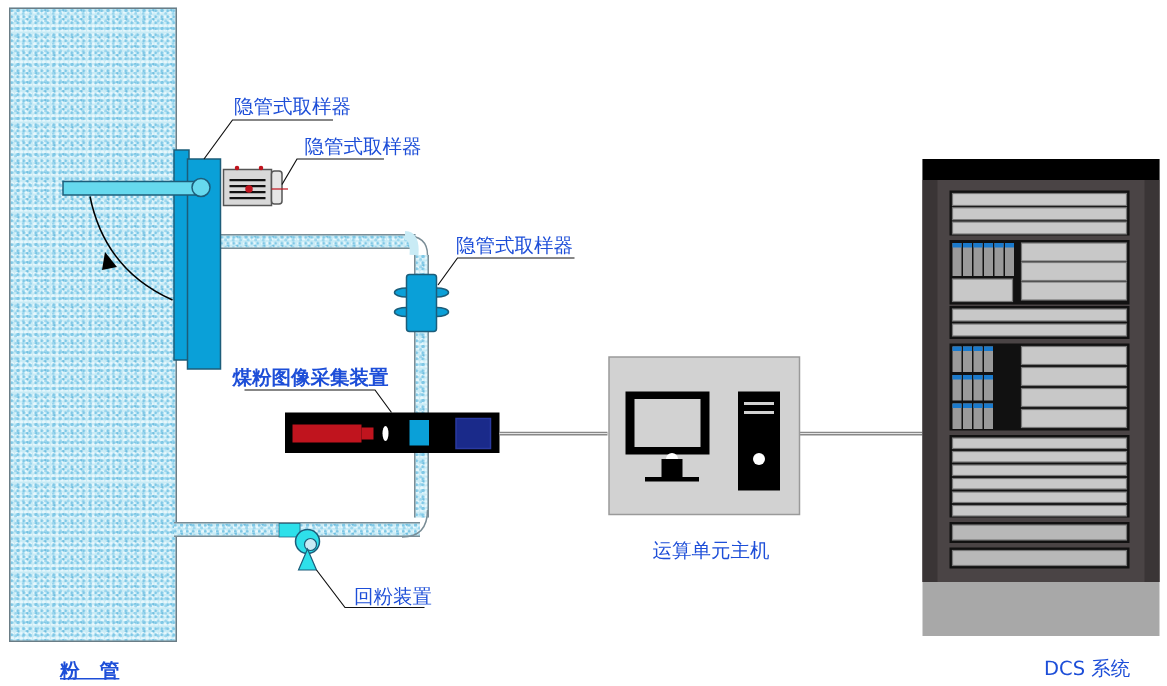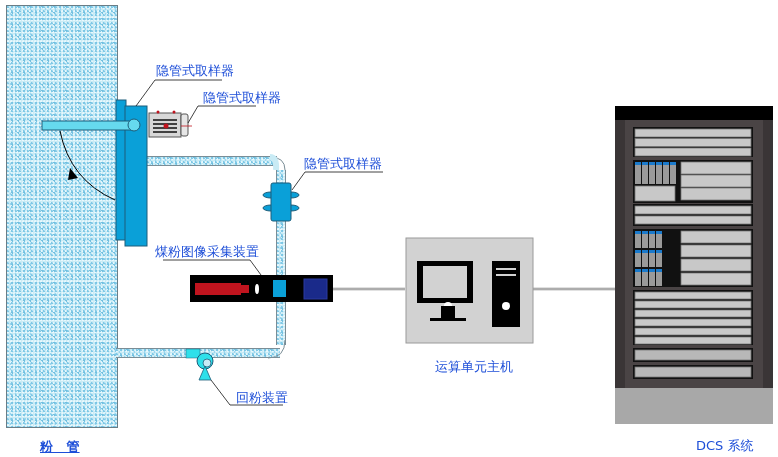--- a/index.html
+++ b/index.html
@@ -174,17 +174,17 @@
   <polyline points="136,106 155,80 222,80" fill="none" stroke="#111" stroke-width="0.8"></polyline>
   <polyline points="188,123 198,106 256,106" fill="none" stroke="#111" stroke-width="0.8"></polyline>
   <polyline points="292,190 305,172 383,172" fill="none" stroke="#111" stroke-width="0.8"></polyline>
   <polyline points="261,275 250,260 163,260" fill="none" stroke="#111" stroke-width="0.8"></polyline>
   <polyline points="211,380 230,405 283,405" fill="none" stroke="#111" stroke-width="0.8"></polyline>
 </svg>
 
 <div class="lbl" style="left:156px;top:62px;">隐管式取样器</div>
 <div class="lbl" style="left:203px;top:89px;">隐管式取样器</div>
 <div class="lbl" style="left:304px;top:155px;">隐管式取样器</div>
-<div class="lbl" style="left:155px;top:243px;">煤粉图像采集装置</div>
+<div class="lbl" style="left:155px;top:243px;font-weight:bold;">煤粉图像采集装置</div>
 <div class="lbl" style="left:236px;top:389px;">回粉装置</div>
 <div class="lbl" style="left:435px;top:358px;font-family:Liberation Serif, serif;">运算单元主机</div>
 <div class="lbl" style="left:696px;top:437px;">DCS 系统</div>
 <div class="lbl" style="left:40px;top:438px;white-space:pre;font-weight:bold;text-decoration:underline;">粉   管</div>
 
 </body></html>

